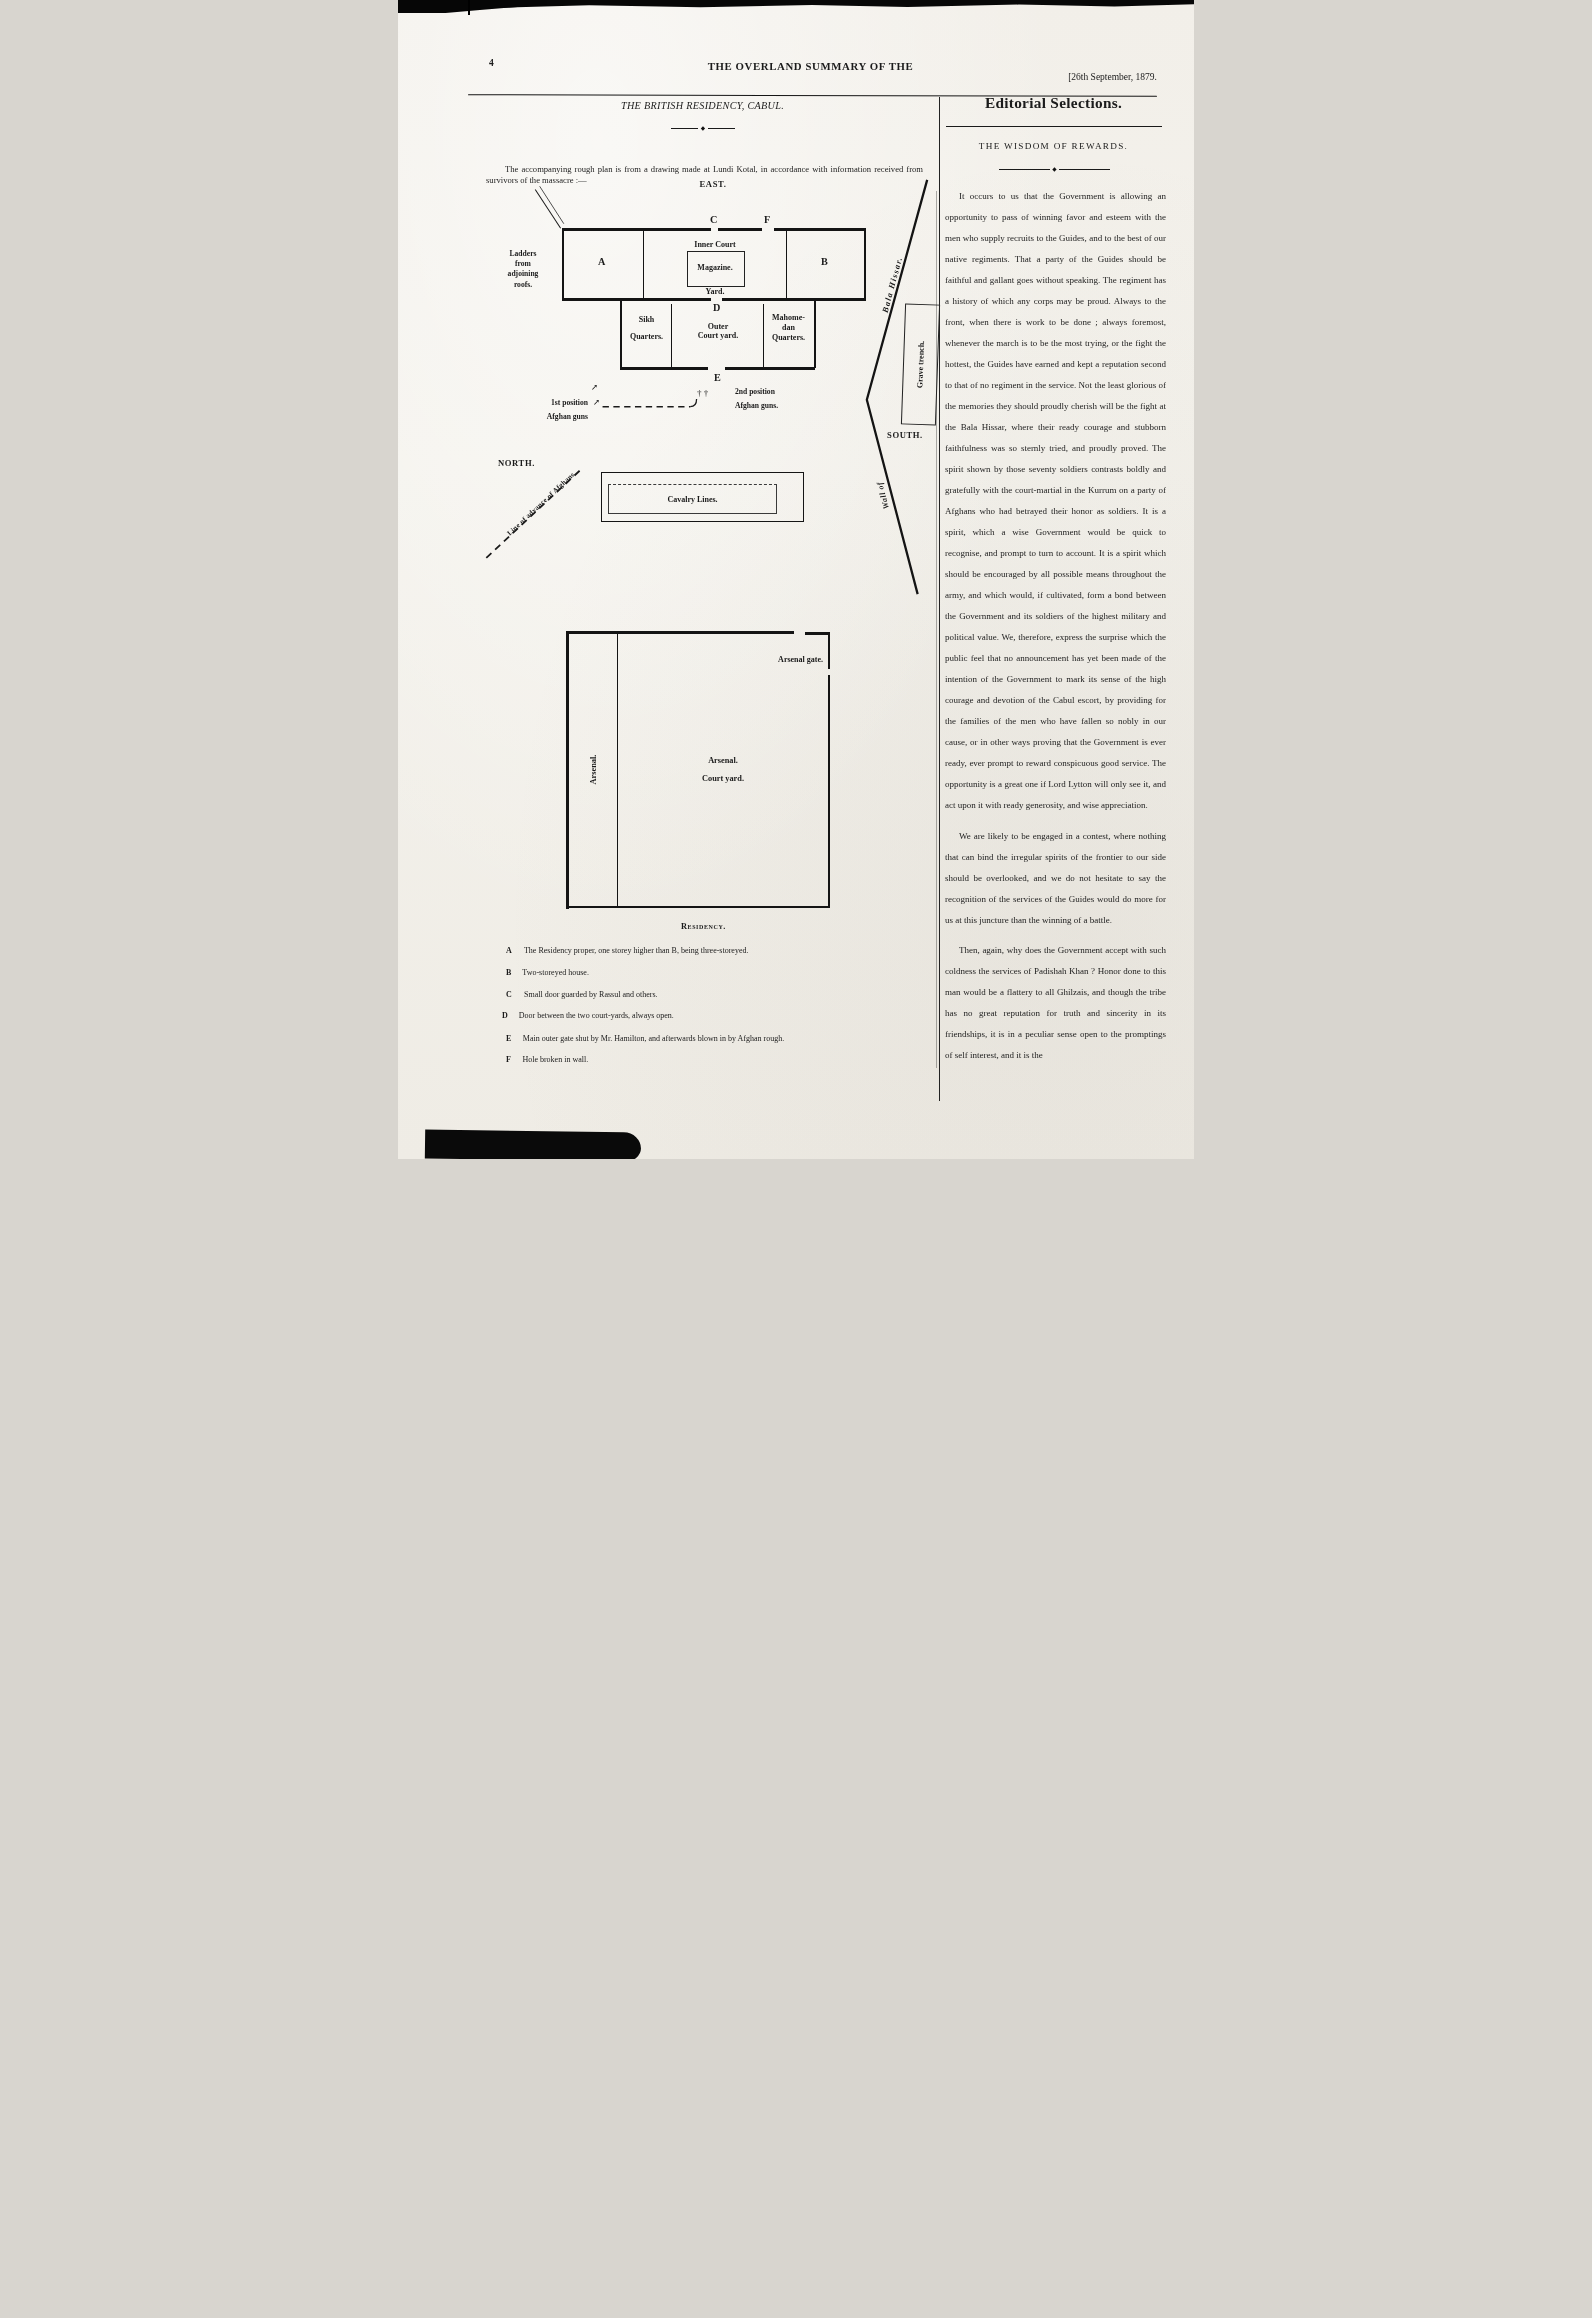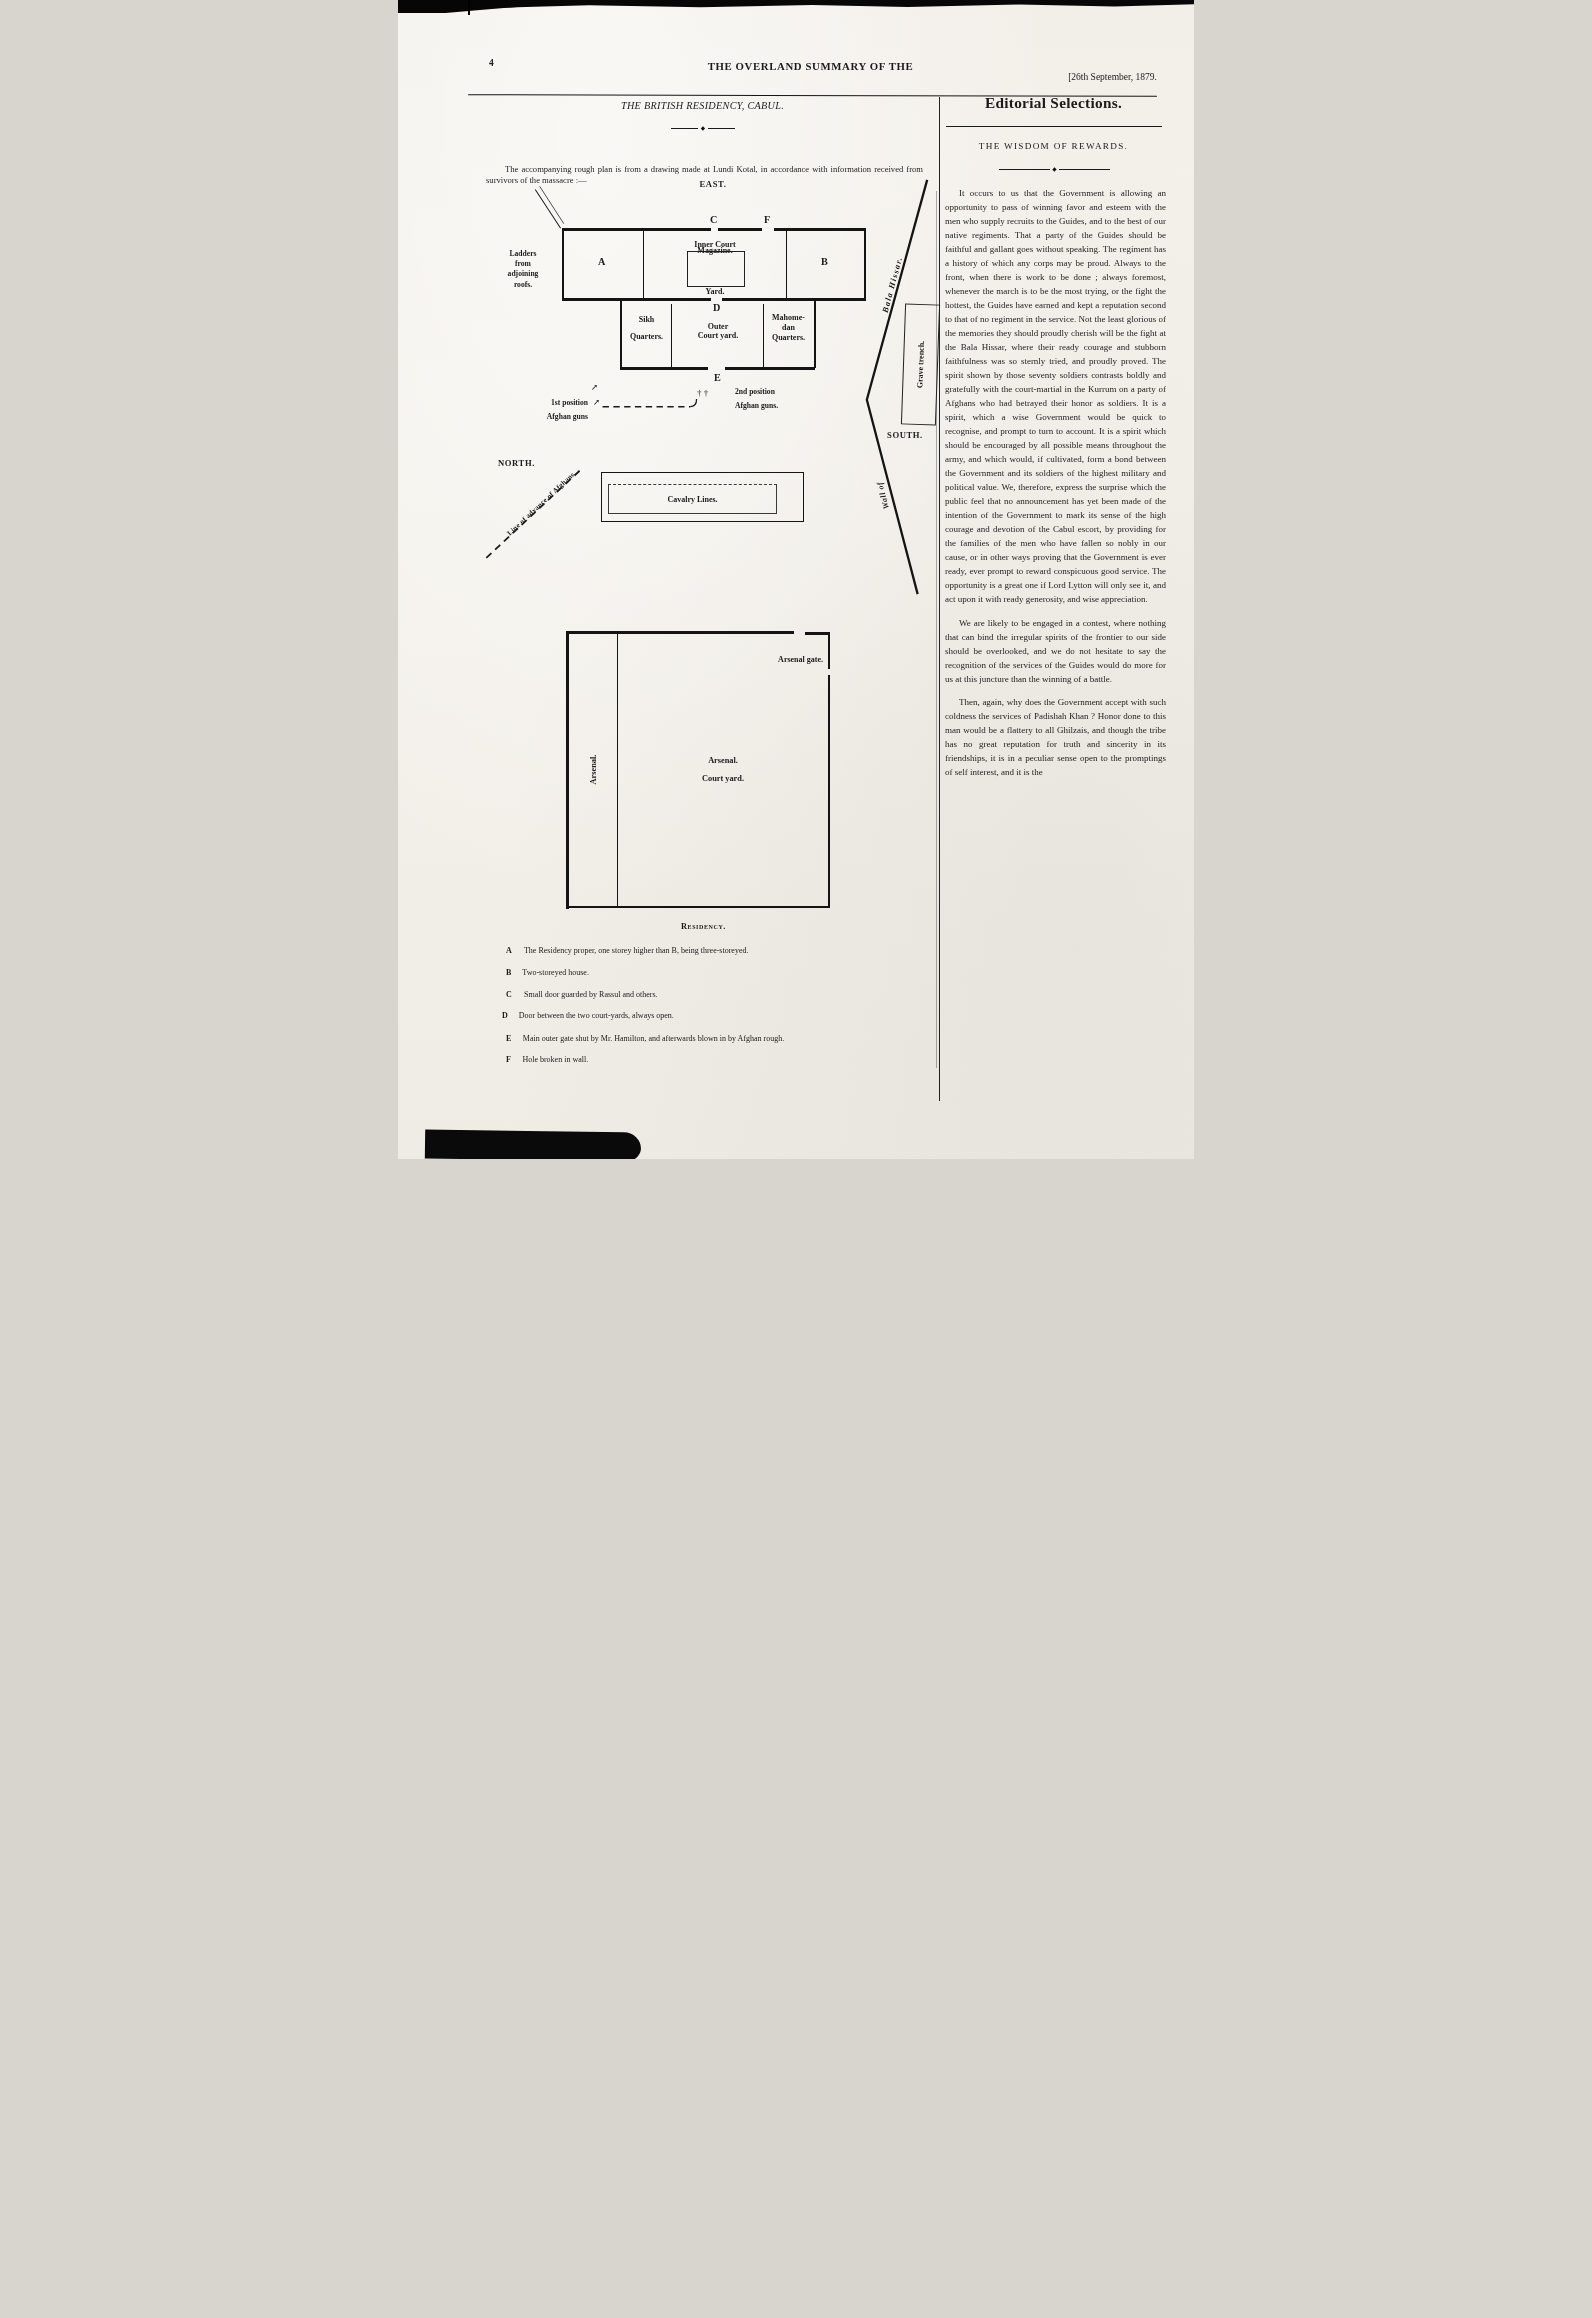--- a/index.html
+++ b/index.html
@@ -12,21 +12,21 @@
     font-family:"Liberation Serif","DejaVu Serif",serif;
     color:#1b1b1b;overflow:hidden;
   }
   .abs{position:absolute;}
   .ctr{text-align:center;}
   .rt{text-align:right;margin-top:11px;}
   .wall{background:#141414;position:absolute;}
   .lbl{position:absolute;font-weight:700;color:#1a1a1a;}
   .letter{position:absolute;font-size:10.2px;font-weight:700;}
   .small{font-size:7.6px;line-height:10.2px;}
-  .para{font-size:9px;line-height:14px;text-align:justify;color:#1d1d1d;}
+  .para{font-size:9px;line-height:21px;text-align:justify;color:#1d1d1d;}
   .para p{margin:0 0 9.5px 0;text-indent:14px;}
   .divider{display:flex;align-items:center;justify-content:center;gap:2.5px;}
   .divider .dline{height:1px;background:#1a1a1a;flex:1;}
   .divider .dia{font-size:5.7px;line-height:5.7px;color:#111;}
   svg.overlay{position:absolute;left:0;top:0;pointer-events:none;}
 </style>
 </head>
 <body>
 
 <div class="page">
@@ -70,21 +70,21 @@
   <div class="wall" style="left:324px;top:298px;width:144px;height:3.2px;"></div>
 
   <div class="letter" style="left:312px;top:214px;">C</div>
   <div class="letter" style="left:366px;top:214px;">F</div>
   <div class="letter" style="left:200px;top:256px;">A</div>
   <div class="letter" style="left:423px;top:256px;">B</div>
   <div class="letter" style="left:315px;top:302px;">D</div>
 
   <div class="lbl ctr" style="left:285px;top:240px;width:64px;font-size:8px;">Inner Court</div>
   <div class="abs" style="left:289px;top:251px;width:56px;height:34px;border:0.8px solid #222;"></div>
-  <div class="lbl ctr" style="left:289px;top:246px;width:56px;font-size:8px;">Magazine.</div>
+  <div class="lbl ctr" style="left:289px;top:263px;width:56px;font-size:8px;">Magazine.</div>
   <div class="lbl ctr" style="left:285px;top:287px;width:64px;font-size:8px;">Yard.</div>
 
   <div class="abs ctr small" style="left:96px;top:249px;width:58px;font-weight:700;">
     <div>Ladders</div>
     <div>from</div>
     <div>adjoining</div>
     <div>roofs.</div>
   </div>
 
   <div class="wall" style="left:222px;top:301px;width:1.6px;height:67px;"></div>

